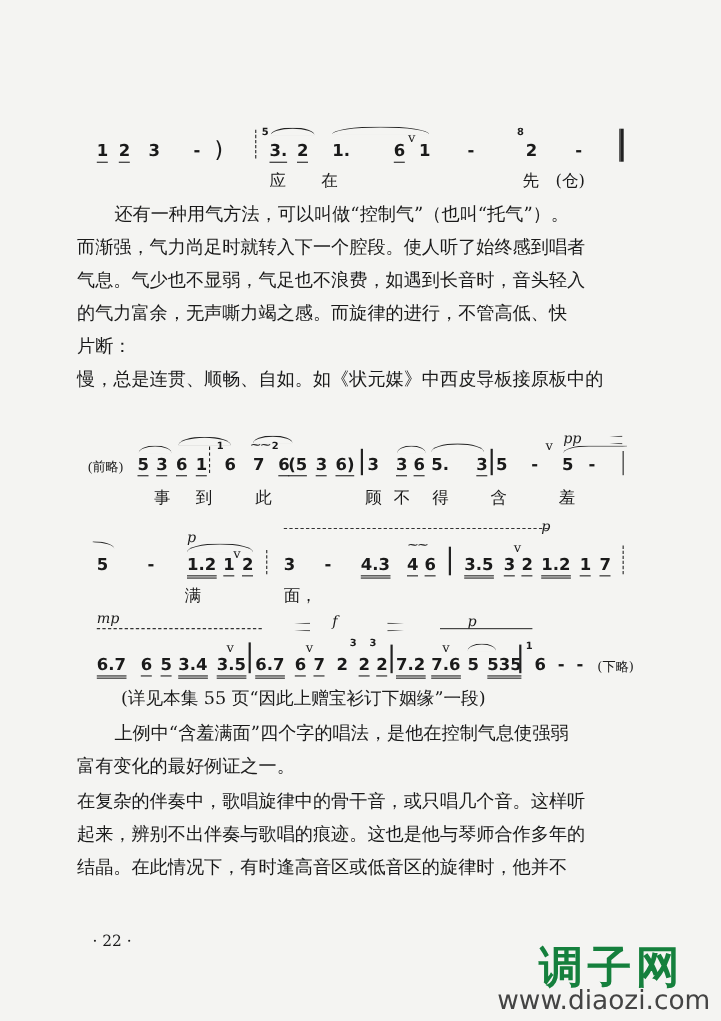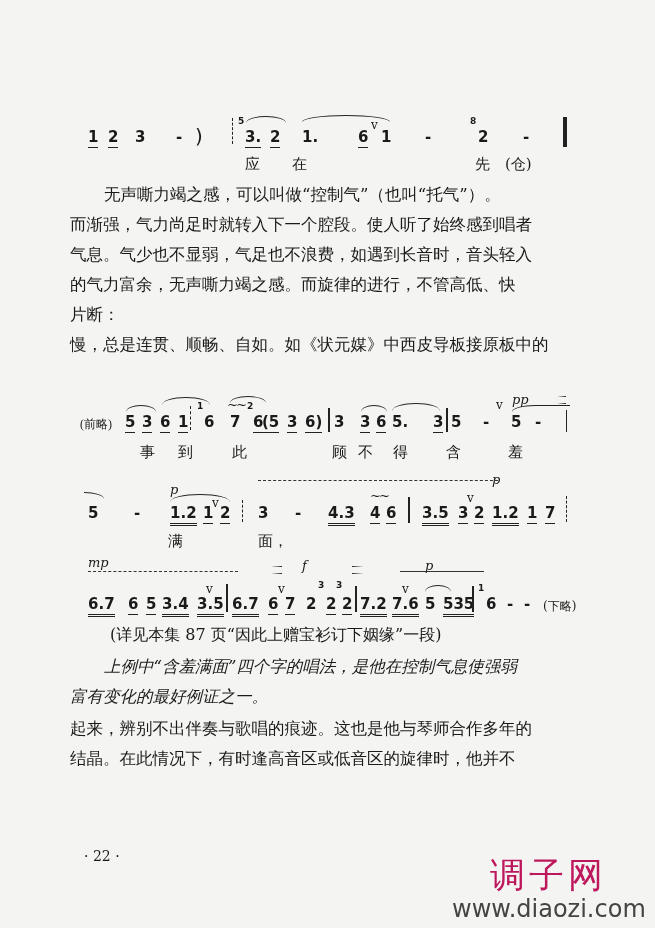--- a/index.html
+++ b/index.html
@@ -11,21 +11,21 @@
   .ul1 { border-bottom:1.3px solid #222; padding-bottom:1px; }
   .ul2 { border-bottom:3px double #222; padding-bottom:1px; }
   .bar { position:absolute; width:1.5px; background:#222; }
   .dbar { position:absolute; width:4px; border-left:1.5px solid #222; border-right:3px solid #222; box-sizing:border-box; }
   .slur { position:absolute; border-top:1.5px solid #222; border-radius:50% 50% 0 0 / 100% 100% 0 0; }
   .dyn { font-style:italic; font-size:13px; position:absolute; font-family:"DejaVu Serif","Liberation Serif",serif; }
   .dash-line { position:absolute; border-top:1px dashed #333; }
   .grace { position:absolute; font-family:"DejaVu Sans",sans-serif; font-size:9px; font-weight:bold; }
   .para { position:absolute; left:70px; width:530px; font-size:16.5px; line-height:30px; }
   .small { font-size:12px; }
-  .watermark-cn { position:absolute; left:490px; right:0; top:852px; font-family:"DejaVu Sans",sans-serif; font-weight:normal; font-size:35px; color:#be185d; letter-spacing:4px; }
+  .watermark-cn { position:absolute; left:490px; right:0; top:852px; font-family:"DejaVu Sans",sans-serif; font-weight:bold; font-size:40px; color:#15803d; letter-spacing:4px; }
   .watermark-url { position:absolute; left:452px; top:895px; font-family:"DejaVu Sans",sans-serif; font-size:24px; color:#444; }
 </style>
 </head>
 <body>
 
 <div>
 
   <div>
     <span class="note ul1" style="left:88px;top:128px;">1</span>
     <span class="note ul1" style="left:108px;top:128px;">2</span>
@@ -48,21 +48,21 @@
     <span class="note" style="left:523px;top:128px;">-</span>
     <div class="dbar" style="left:563px;top:117px;height:30px;"></div>
 
     <span class="lyric" style="left:245px;top:155px;">应</span>
     <span class="lyric" style="left:292px;top:155px;">在</span>
     <span class="lyric" style="left:475px;top:155px;">先</span>
     <span class="lyric" style="left:505px;top:155px;">(仓)</span>
   </div>
 
   <div class="para" style="top:180px;">
-    <div style="text-indent:34px;">无声嘶力竭之感，可以叫做“控制气”（也叫“托气”）。</div>
+    <div style="text-indent:34px;">还有一种用气方法，可以叫做“控制气”（也叫“托气”）。</div>
     <div>而渐强，气力尚足时就转入下一个腔段。使人听了始终感到唱者</div>
     <div>气息。气少也不显弱，气足也不浪费，如遇到长音时，音头轻入</div>
     <div>的气力富余，无声嘶力竭之感。而旋律的进行，不管高低、快</div>
     <div>片断：</div>
     <div>慢，总是连贯、顺畅、自如。如《状元媒》中西皮导板接原板中的</div>
   </div>
 
   <div>
     <span class="abs small" style="left:80px;top:416px;font-family:Liberation Serif, serif;">(前略)</span>
     <div class="slur" style="left:126px;top:405px;width:30px;height:6px;"></div>
@@ -177,28 +177,29 @@
     <span class="note" style="left:425px;top:595px;">5</span>
     <span class="note ul2" style="left:443px;top:595px;">535</span>
     <div class="bar" style="left:472px;top:586px;height:26px;"></div>
     <span class="grace" style="left:478px;top:583px;">1</span>
     <span class="note" style="left:486px;top:595px;">6</span>
     <span class="note" style="left:507px;top:595px;">-</span>
     <span class="note" style="left:524px;top:595px;">-</span>
     <span class="abs small" style="left:543px;top:598px;">(下略)</span>
   </div>
 
-  <div class="abs" style="left:110px;top:625px;font-size:16px;">(详见本集 87 页“因此上赠宝衫订下姻缘”一段)</div>
-
-  <div class="para" style="top:652px;font-style:italic;">
+  <div class="abs" style="left:110px;top:625px;font-size:16px;">(详见本集 55 页“因此上赠宝衫订下姻缘”一段)</div>
+
+  <div class="para" style="top:652px;">
     <div style="text-indent:34px;">上例中“含羞满面”四个字的唱法，是他在控制气息使强弱</div>
     <div>富有变化的最好例证之一。</div>
   </div>
 
   <div class="para" style="top:714px;">
+    <div>在复杂的伴奏中，歌唱旋律中的骨干音，或只唱几个音。这样听</div>
     <div>起来，辨别不出伴奏与歌唱的痕迹。这也是他与琴师合作多年的</div>
     <div>结晶。在此情况下，有时逢高音区或低音区的旋律时，他并不</div>
   </div>
 
   <div class="abs" style="left:84px;top:848px;font-size:14px;">· 22 ·</div>
 
   <div class="watermark-cn">调子网</div>
   <div class="watermark-url">www.diaozi.com</div>
 
 </div>

